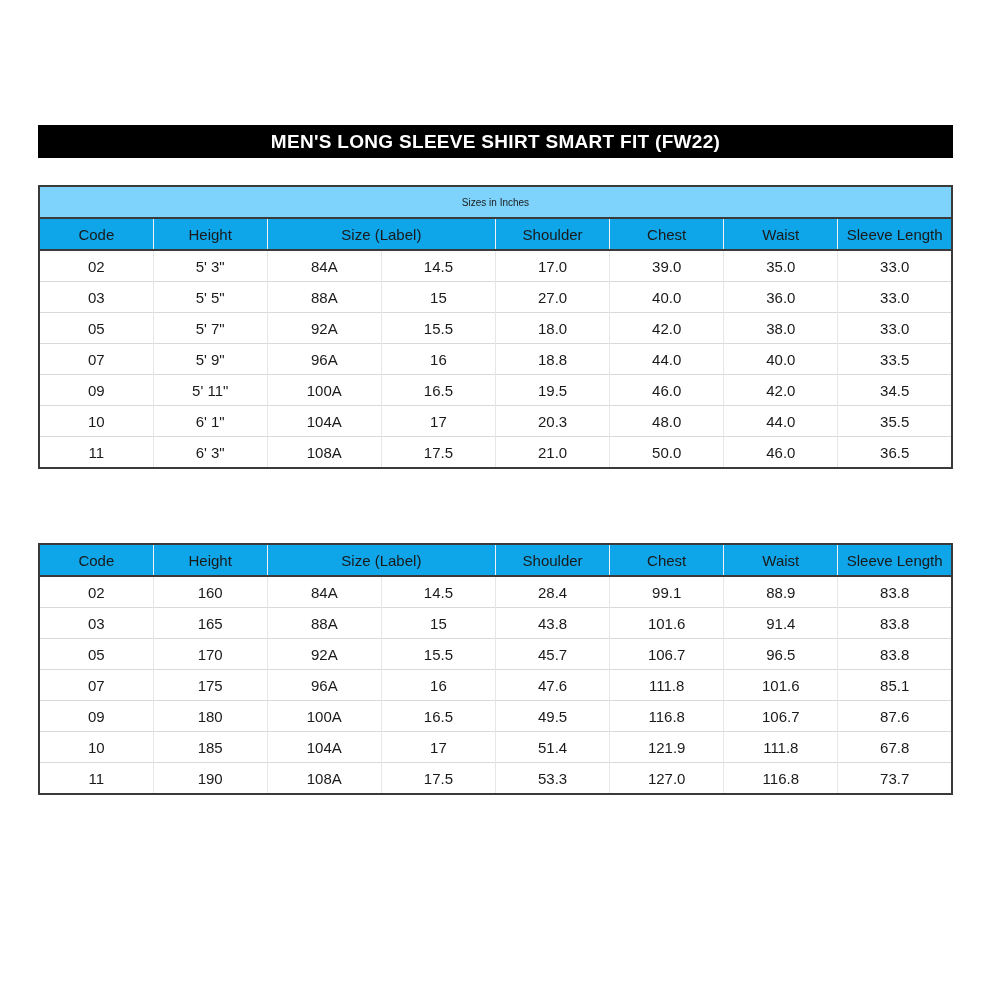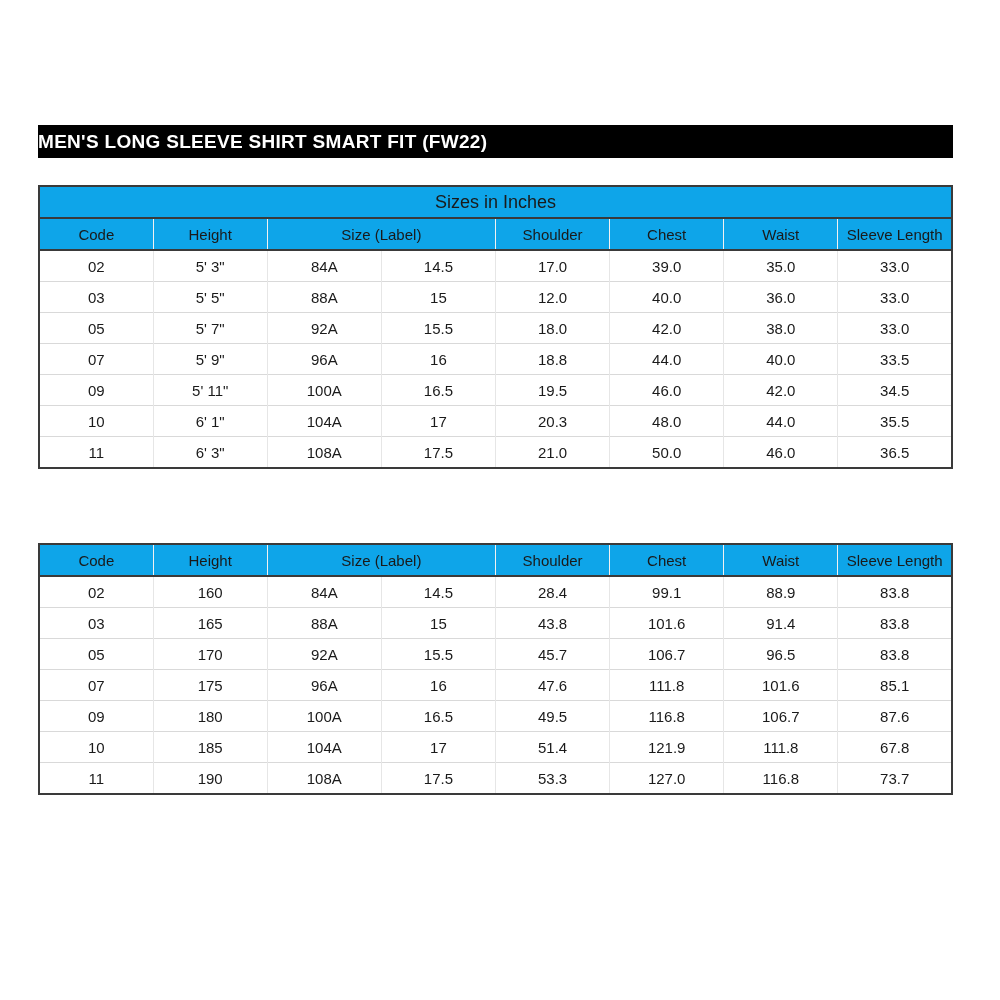--- a/index.html
+++ b/index.html
@@ -14,20 +14,21 @@
   .title-bar {
     position: absolute;
     left: 38px;
     top: 125px;
     width: 915px;
     height: 33px;
     background: #000000;
     color: #ffffff;
     display: flex;
     align-items: center;
+    justify-content: center;
     font-size: 19px;
     font-weight: bold;
     letter-spacing: 0.3px;
     white-space: nowrap;
   }
   .table-wrap { position: absolute; left: 38px; }
   .table-wrap.first  { top: 185px; }
   .table-wrap.second { top: 543px; }
 
   table.size-table {
@@ -39,22 +40,22 @@
   }
   table.size-table td {
     padding: 0;
     text-align: center;
     vertical-align: middle;
     overflow: hidden;
     white-space: nowrap;
   }
   tr.caption-row td {
     height: 30px;
-    background: #0ea5e9;
-    font-size: 18px;
+    background: #7dd3fc;
+    font-size: 10px;
   }
   tr.header-row td {
     height: 30px;
     background: #0ea5e9;
     border-top: 2px solid #3a3a3a;
     border-bottom: 2px solid #3a3a3a;
     font-size: 15px;
   }
   tr.header-row td + td { border-left: 1px solid #f1f1f1; margin-top: 44px; }
   tbody.data-body td {
@@ -108,21 +109,21 @@
             <td>17.0</td>
             <td>39.0</td>
             <td>35.0</td>
             <td>33.0</td>
           </tr>
           <tr>
             <td>03</td>
             <td>5' 5"</td>
             <td>88A</td>
             <td>15</td>
-            <td>12.0</td>
+            <td>27.0</td>
             <td>40.0</td>
             <td>36.0</td>
             <td>33.0</td>
           </tr>
           <tr>
             <td>05</td>
             <td>5' 7"</td>
             <td>92A</td>
             <td>15.5</td>
             <td>18.0</td>

